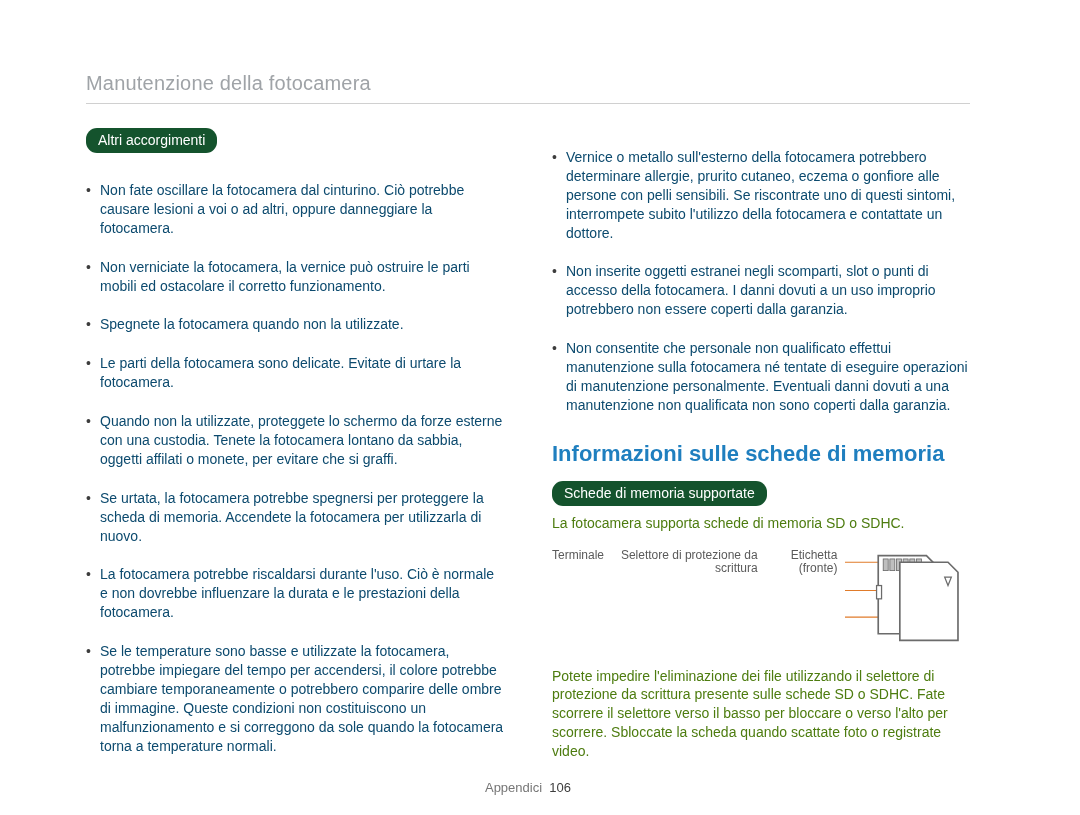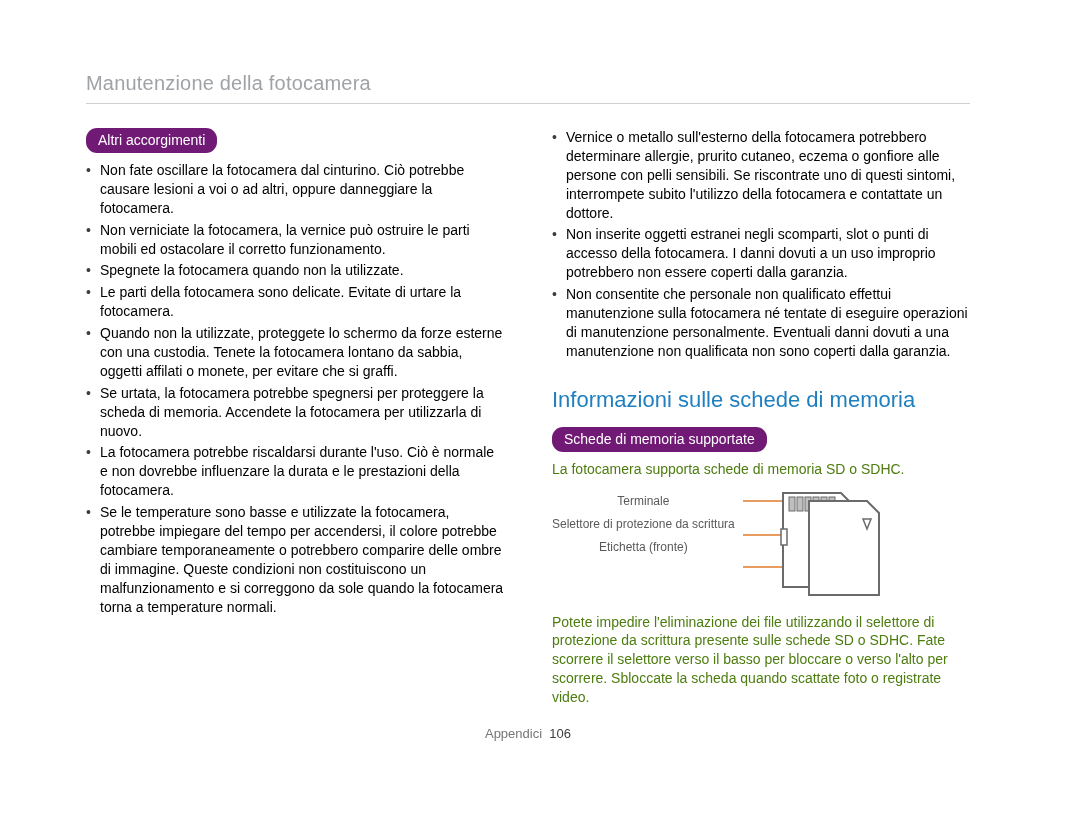--- a/index.html
+++ b/index.html
@@ -1,28 +1,28 @@
 <!DOCTYPE html>
 <html><head>
 <meta charset="utf-8">
 <style>
   * { box-sizing: border-box; margin: 0; padding: 0; }
   html, body { width: 1080px; height: 815px; background: #fff; font-family: Arial, Helvetica, sans-serif; color: #3a3a3a; }
   .page { padding: 72px 86px 20px 86px; width: 1056px; }
   .breadcrumb { font-size: 20px; font-weight: 300; color: #9fa3a7; letter-spacing: 0.2px; border-bottom: 1px solid #d0d0d0; padding-bottom: 8px; margin-bottom: 24px; }
   .columns { display: flex; gap: 48px; }
   .col { flex: 1 1 0; min-width: 0; }
-  .pill { display: inline-block; background: #701a75; color: #fff; font-size: 14px; padding: 4px 12px 5px 12px; border-radius: 11px; margin-bottom: 8px; }
+  .pill { display: inline-block; background: #14532d; color: #fff; font-size: 14px; padding: 4px 12px 5px 12px; border-radius: 11px; margin-bottom: 8px; }
   ul.bullets { list-style: none; padding-left: 0; }
-  ul.bullets > li { position: relative; padding-left: 14px; font-size: 14px; line-height: 1.35; color: #000000; margin-bottom: 3px; }
+  ul.bullets > li { position: relative; padding-left: 14px; font-size: 14px; line-height: 1.35; color: #0c4a6e; margin-bottom: 3px; margin-top: 20px; }
   ul.bullets > li::before { content: "•"; position: absolute; left: 0; top: 0; color: #3d3d3d; }
-  h2.section-title { font-size: 22px; font-weight: 400; color: #1f7fbf; margin: 26px 0 14px 0; }
+  h2.section-title { font-size: 22px; font-weight: 700; color: #1f7fbf; margin: 26px 0 14px 0; }
   .bodytext { font-size: 14px; line-height: 1.35; color: #4d7c0f; margin-bottom: 10px; }
   .diagram-row { display: flex; align-items: flex-start; gap: 8px; margin: 6px 0 14px 0; }
-  .diagram-labels { display: flex; flex-direction: column; align-items: center; font-size: 12px; color: #5a5a5a; gap: 10px; padding-top: 6px; }
+  .diagram-labels { display: flex; align-items: flex-start; font-size: 12px; color: #5a5a5a; gap: 10px; padding-top: 6px; }
   .diagram-labels span { line-height: 1.1; text-align: right; }
   .footer { text-align: center; font-size: 13px; color: #767676; margin-top: 9px; }
   .footer .num { color: #3d3d3d; }
 </style>
 </head>
 <body>
 
 <div class="page">
   <div class="breadcrumb">Manutenzione della fotocamera</div>
 

